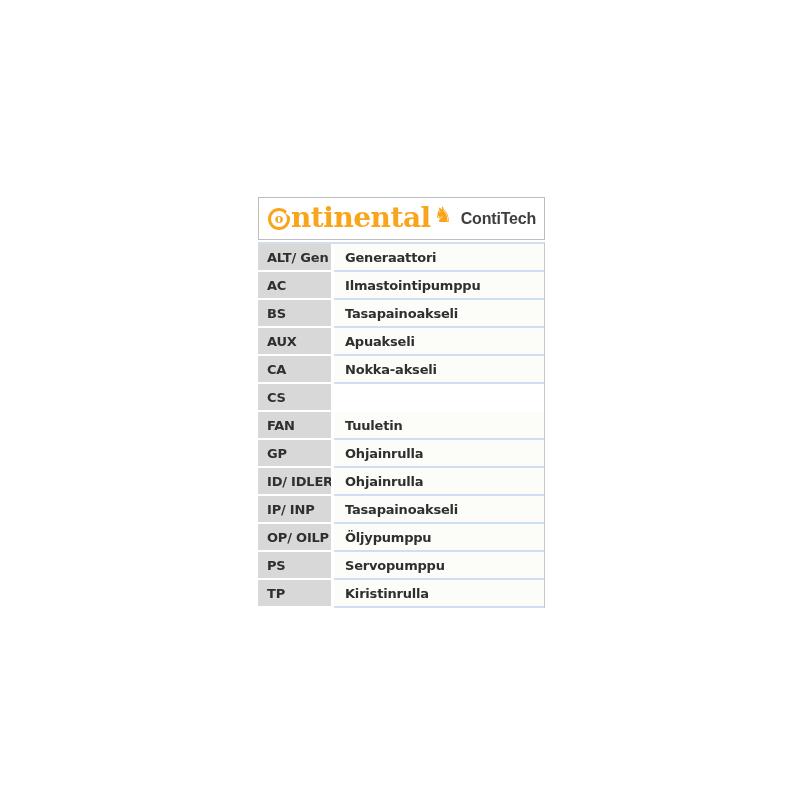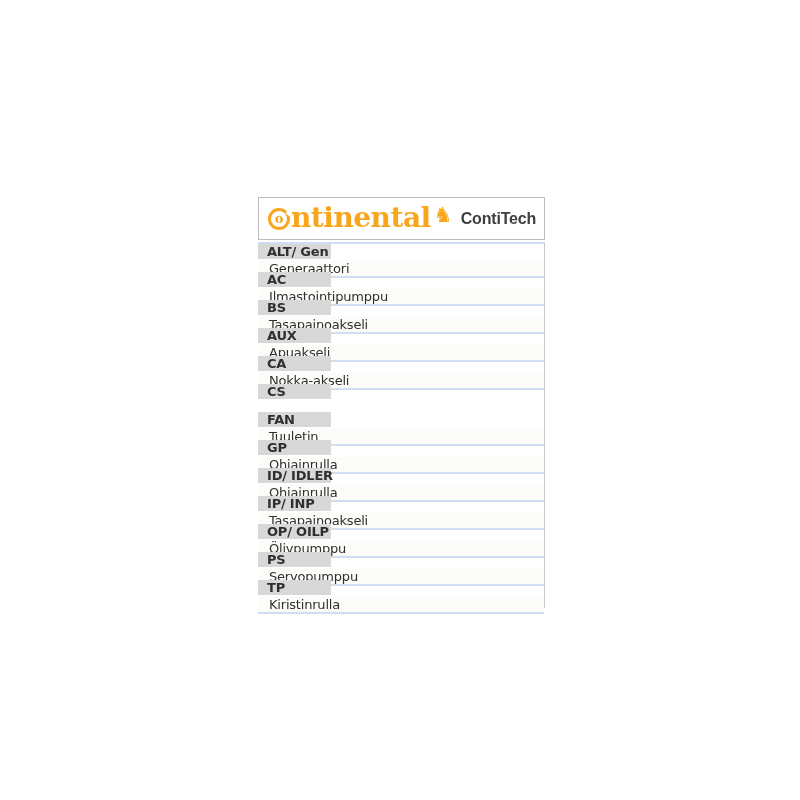--- a/index.html
+++ b/index.html
@@ -85,21 +85,20 @@
   }
   
   .abbr-table {
     margin-top: 2px;
     border-top: 2px solid #cfdef1;
     border-right: 1px solid #c9c9c9;
   }
   .row {
     display: flex;
     height: 28px;
-    flex-direction: column;
   }
   .abbr {
     box-sizing: border-box;
     width: 73px;
     background: #d8d8d8;
     border-bottom: 2.5px solid #ffffff;
     display: flex;
     align-items: center;
     padding-left: 9px;
     font-weight: bold;
@@ -113,21 +112,21 @@
     background: #ffffff;
   }
   .term {
     box-sizing: border-box;
     flex: 1;
     background: #fcfdf9;
     border-bottom: 2px solid #cfdef1;
     display: flex;
     align-items: center;
     padding-left: 11px;
-    font-weight: normal;
+    font-weight: bold;
     font-size: 13px;
     color: #2f2f2f;
     letter-spacing: -0.2px;
     white-space: nowrap;
   }
 </style>
 </head>
 <body>
 
 <div class="panel">

